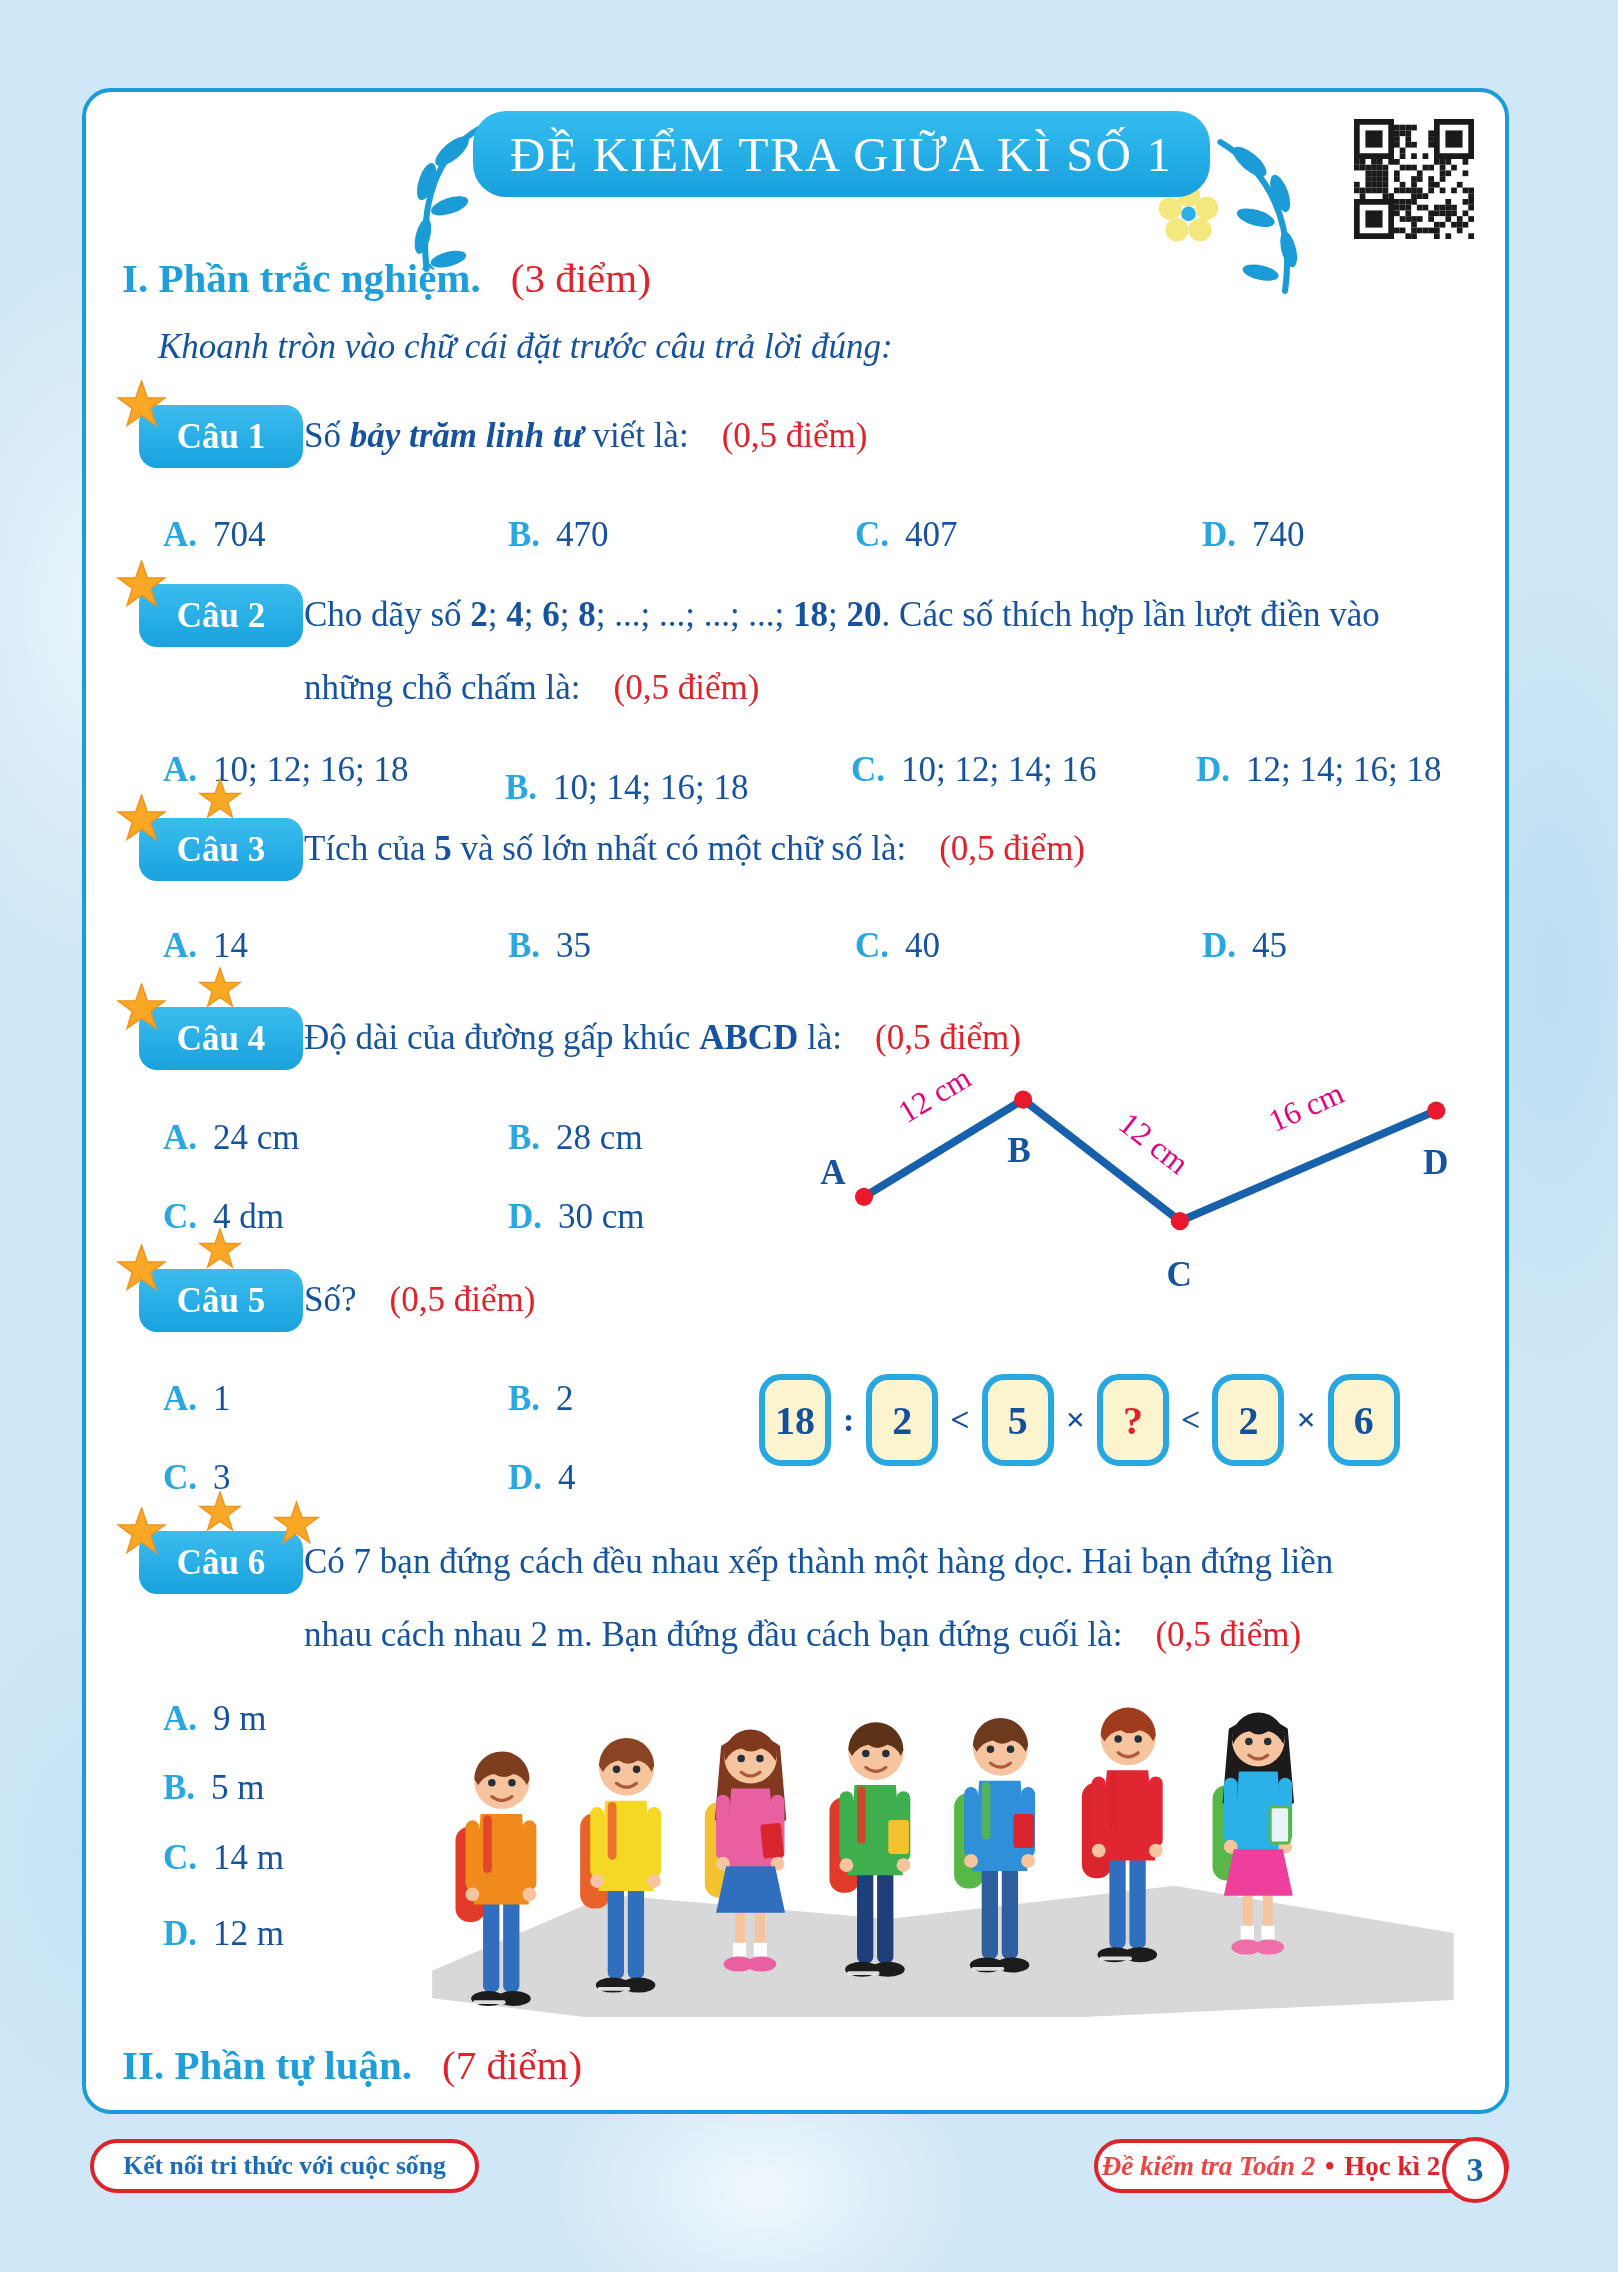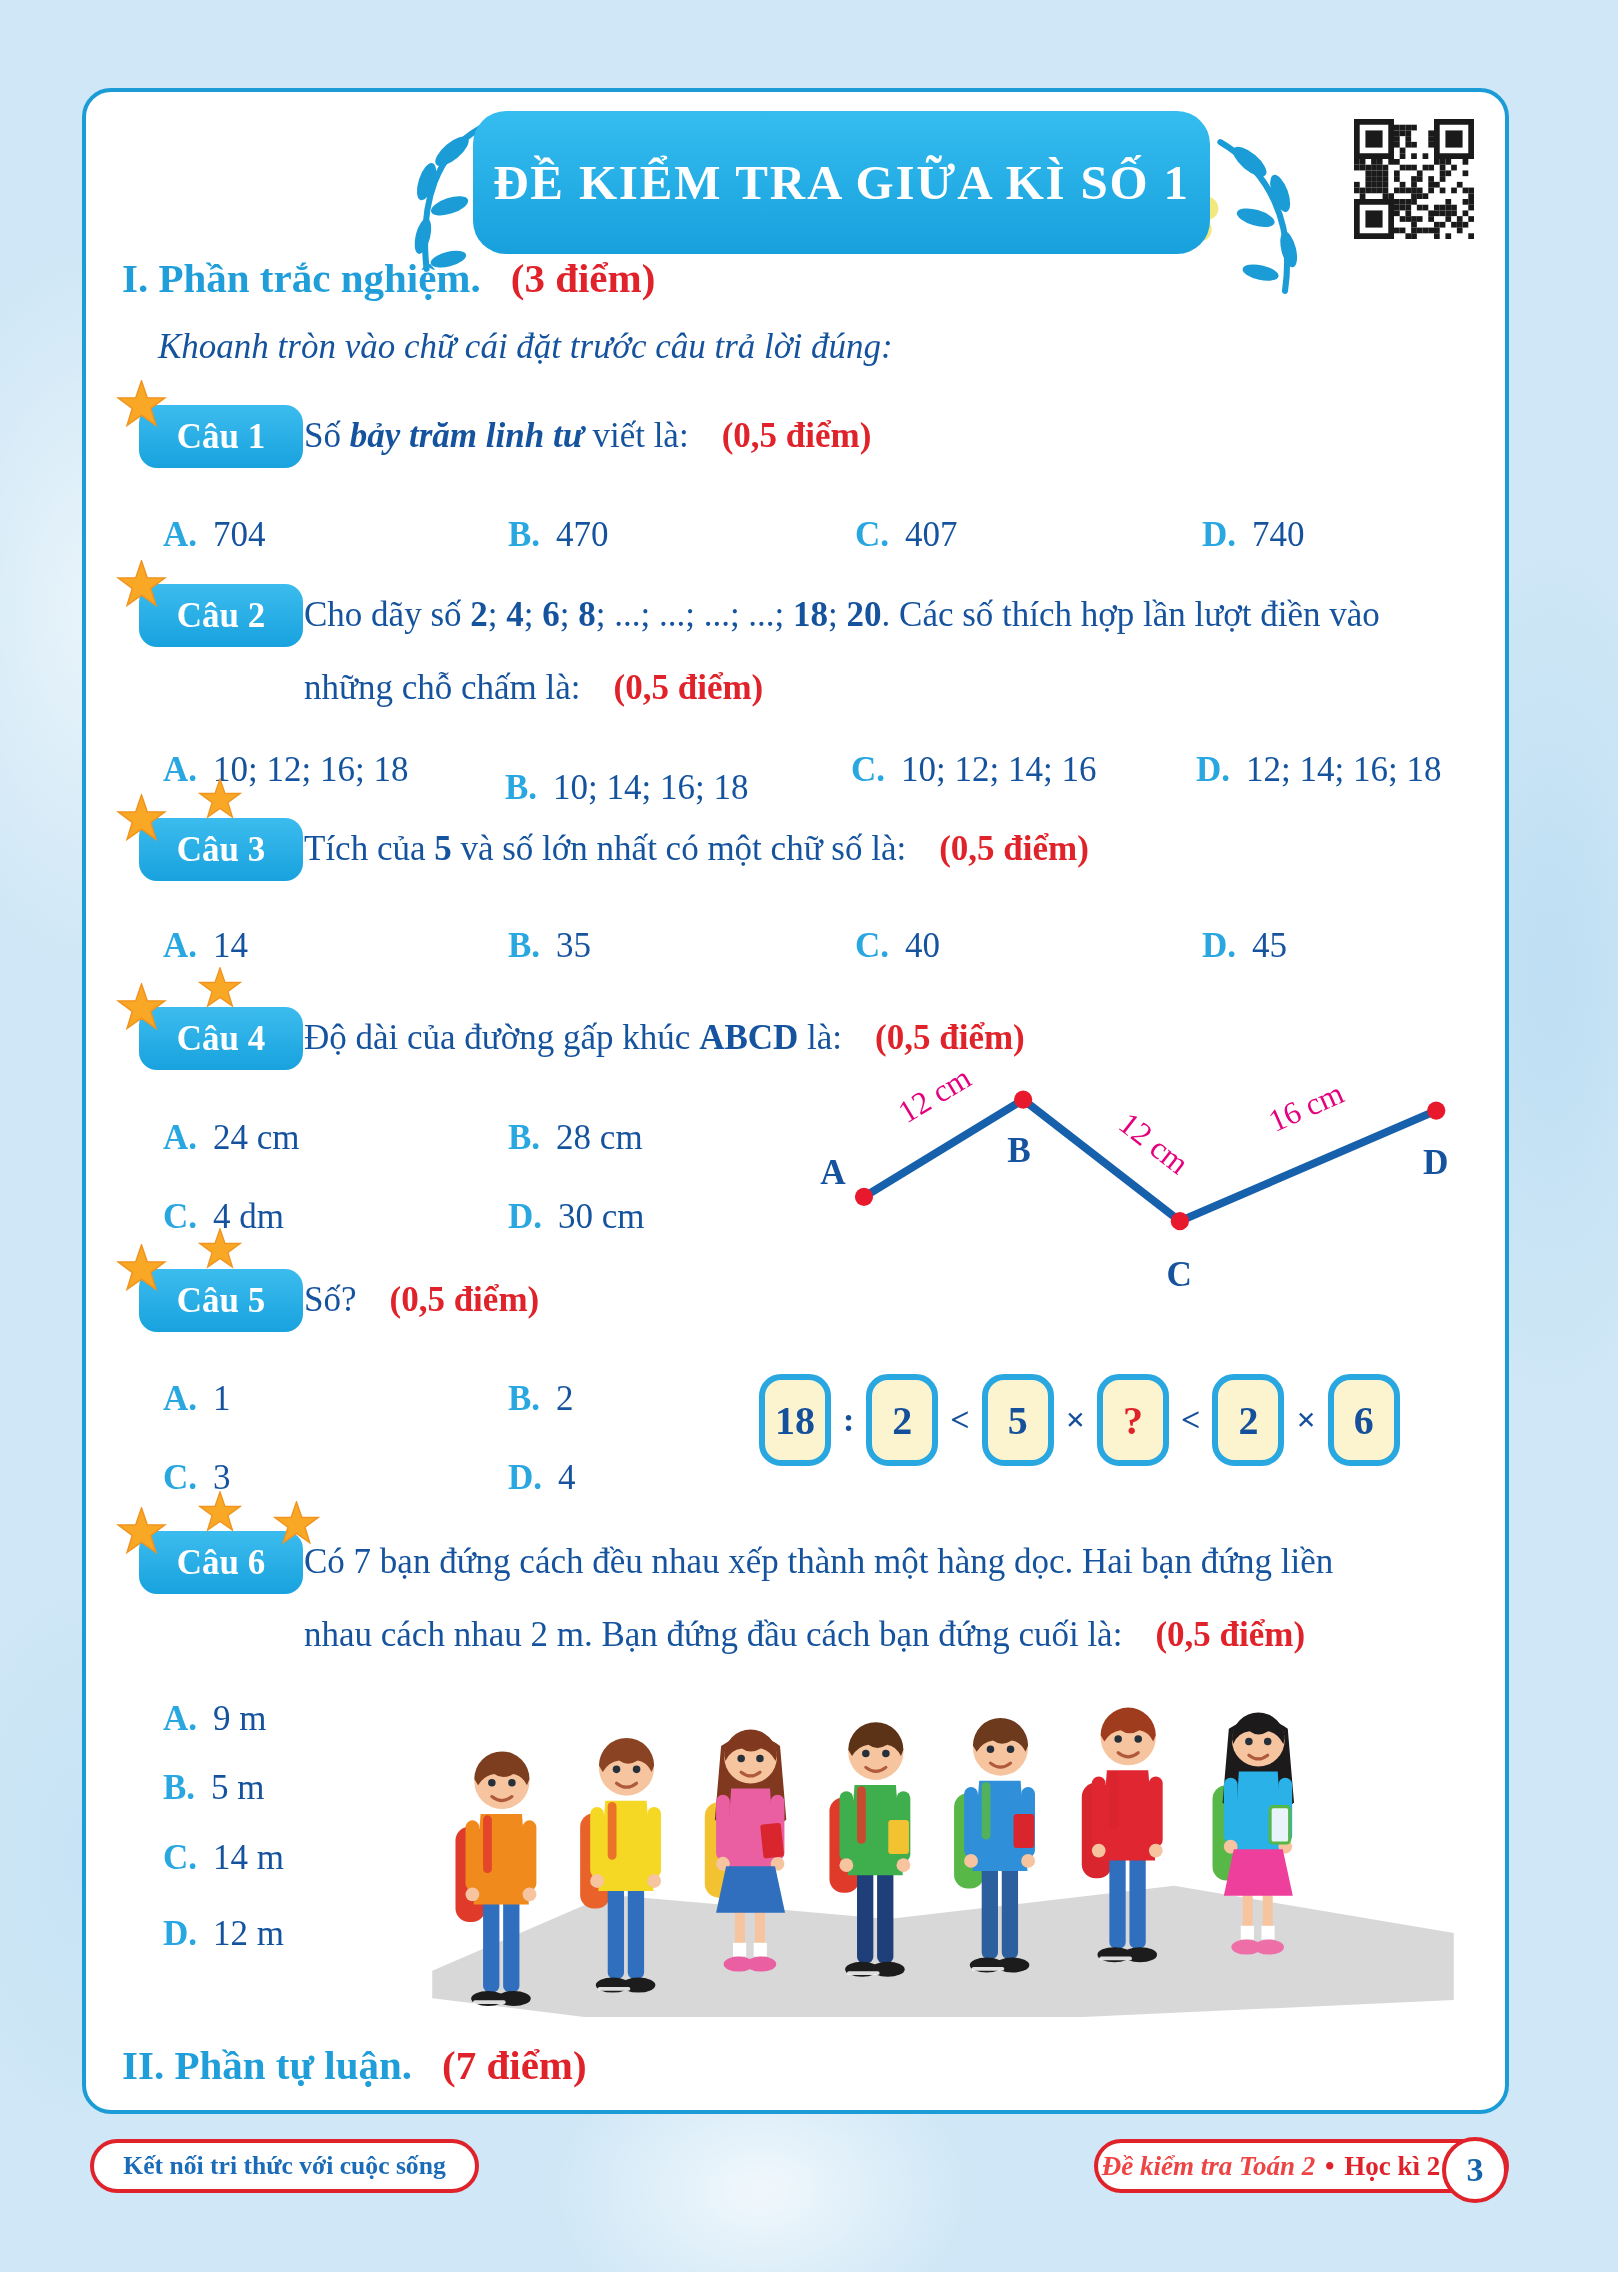--- a/index.html
+++ b/index.html
@@ -15,45 +15,45 @@
   .b2 { left:1399px; top:548px; width:304px; height:852px; background: radial-gradient(ellipse at center, rgba(173,214,240,.5), rgba(173,214,240,0) 70%); }
   .b3 { left:548px; top:2038px; width:426px; height:304px; background: radial-gradient(ellipse at center, rgba(255,255,255,.7), rgba(255,255,255,0) 70%); }
   .b4 { left:-61px; top:1582px; width:304px; height:548px; background: radial-gradient(ellipse at center, rgba(186,221,243,.45), rgba(186,221,243,0) 70%); }
 
   .card {
     position: absolute; left: 82px; top: 88px; width: 1427px; height: 2026px;
     background: #ffffff; border: 4.9px solid #1b9cd6; border-radius: 29px;
   }
 
   .banner {
-    position: absolute; left: 473px; top: 111px; width: 737px; height: 143px;
+    position: absolute; left: 473px; top: 111px; width: 737px; height: 86px;
     background: linear-gradient(#35bdf0, #17a0dc);
     border-radius: 33px; display: flex; align-items: center; justify-content: center;
-    color: #ffffff; font-weight: bold; font-size: 49px; letter-spacing: 1.8px; white-space: nowrap;
+    color: #ffffff; font-weight: normal; font-size: 49px; letter-spacing: 1.8px; white-space: nowrap;
   }
   .deco { position: absolute; }
 
   .qr { position: absolute; left: 1354px; top: 119px; width: 120px; height: 120px; }
 
   .h1 { position: absolute; left: 122px; font-size: 41px; font-weight: bold; color: #1f9ed9; white-space: nowrap; }
   .h1 .pts { color: #e0232a; margin-left: 30px; }
   .instruction { position: absolute; left: 122px; top: 327px; font-size: 35px; font-style: italic; color: #15539e; white-space: nowrap; margin-left: 36px; }
 
   .badge {
     position: absolute; left: 139px; width: 164px; height: 63px;
     background: linear-gradient(#3cbcee, #18a2de);
     border-radius: 18px; display: flex; align-items: center; justify-content: center;
     color: #fff; font-weight: bold; font-size: 35px;
   }
   .star { position: absolute; }
 
   .qline { position: absolute; left: 304px; font-size: 35px; color: #15539e; white-space: nowrap; }
   .qline .b  { font-weight: bold; }
   .qline .bi { font-weight: bold; font-style: italic; }
-  .pts { color: #e0232a; font-weight: bold; }
+  .pts { color: #e0232a; font-weight: normal; }
   .qline .pts { margin-left: 33px; }
 
   .opt { position: absolute; font-size: 35px; color: #15539e; white-space: nowrap; }
   .opt .k { color: #29a7e0; font-weight: bold; margin-right: 16px; }
   .cA { left: 163px; } .cB { left: 508px; } .cC { left: 855px; } .cD { left: 1202px; }
 
   .diagram { position: absolute; left: 815px; top: 1062px; }
   .diagram text.v { font-size: 58px; font-weight: bold; fill: #15539e; font-family: "Liberation Serif","DejaVu Serif",serif; }
   .diagram text.m { font-size: 52px; fill: #e5007e; font-family: "Liberation Serif","DejaVu Serif",serif; }
 

